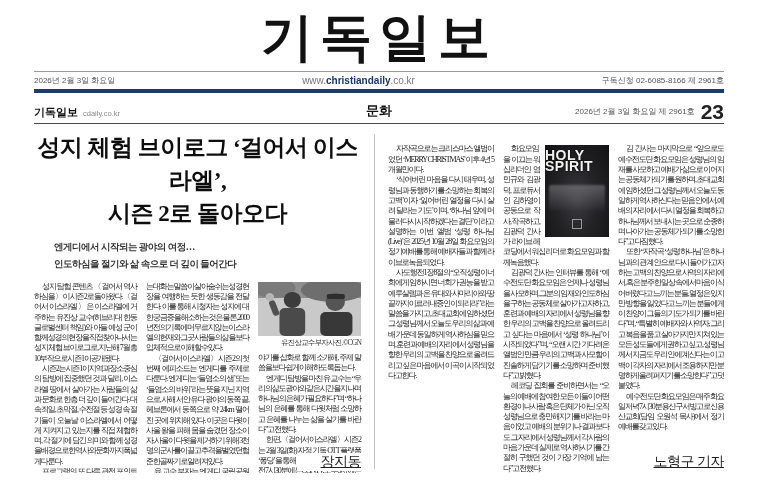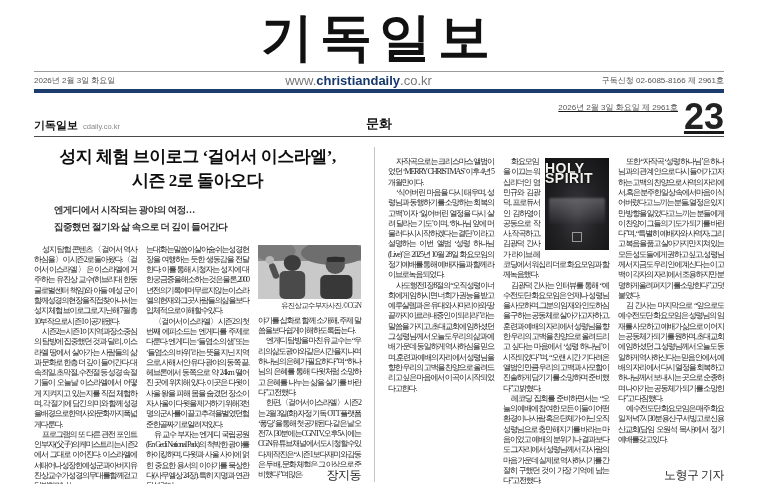--- a/index.html
+++ b/index.html
@@ -17,47 +17,47 @@
     font-family:"Liberation Sans","DejaVu Sans",sans-serif;
     font-weight:900; font-size:52px; letter-spacing:7px; color:#111;
     line-height:1.22;
   }
   .mast-rule { border-top:1px solid #9a9a9a; margin-top:2px; }
   .mast-info {
     display:flex; align-items:center; justify-content:space-between;
     height:17px; font-family:"Liberation Sans","DejaVu Sans",sans-serif;
     font-size:8px; color:#555;
   }
-  .mast-site { font-size:13px; color:#777; }
+  .mast-site { font-size:10px; color:#777; }
   .mast-site b { color:#16386b; font-weight:700; }
   .navy-bar { height:4px; background:#1d3c6e; }
 
   
   .page-header {
     margin-top:9px; display:flex; align-items:flex-end;
     border-bottom:1.5px solid #4a4a4a; padding-bottom:3px;
   }
   .ph-left { display:flex; align-items:baseline; gap:5px; width:240px; }
   .ph-brand { font-family:"Liberation Sans","DejaVu Sans",sans-serif; font-weight:900; font-size:11px; color:#111; }
   .ph-url { font-family:"Liberation Sans","DejaVu Sans",sans-serif; font-size:7.5px; color:#888; }
   .ph-center { flex:1; text-align:center; font-weight:700; font-size:13px; color:#111; }
-  .ph-right { width:240px; display:flex; justify-content:flex-end; gap:6px;text-decoration:underline; }
+  .ph-right { width:240px; display:flex; align-items:flex-end; justify-content:flex-end; gap:6px; }
   .ph-edition { font-family:"Liberation Sans","DejaVu Sans",sans-serif; font-size:8px; color:#555; padding-bottom:3px; }
-  .ph-page { font-family:"Liberation Sans","DejaVu Sans",sans-serif; font-weight:600; font-size:36px; line-height:0.85; color:#222; }
+  .ph-page { font-family:"Liberation Sans","DejaVu Sans",sans-serif; font-weight:600; font-size:21px; line-height:0.85; color:#222; }
 
   
   .articles { margin-top:8px; display:flex; height:341px; overflow:hidden; }
   article { position:relative; }
   .article-left { width:327px; flex:none; }
   .vdivider { width:1px; background:#c4c4c4; margin:2px 13px 4px 13px; flex:none; }
   .article-right { flex:1; min-width:0; }
 
   .headline {
     text-align:center; font-weight:700; color:#0d0d0d;
-    font-size:17px; line-height:1.42; letter-spacing:-0.5px;
+    font-size:23px; line-height:1.42; letter-spacing:-0.5px;
   }
   .subtitle {
     margin:9px 0 0 20px; font-size:9.5px; font-weight:700;
     color:#333; line-height:1.75; letter-spacing:-0.5px;
   }
   .body-cols { display:flex; gap:9px; margin-top:9px; }
   .article-right .body-cols { margin-top:12px; }
   .col {
     flex:1; min-width:0; text-align:justify; color:#222;
     font-size:8px; line-height:10.3px; letter-spacing:-1.1px; word-spacing:-1px;
@@ -88,21 +88,21 @@
     background:linear-gradient(180deg, rgba(160,160,165,0.45), rgba(60,60,65,0.2));
     filter:blur(1px); border-radius:2px;
   }
   .album-mark {
     position:absolute; bottom:8px; left:50%; margin-left:-5px;
     width:10px; height:10px; border:1px solid #9a9a95;
   }
 
   .byline {
     position:absolute; right:0; bottom:2px; background:#fff;
-    font-size:12px; letter-spacing:-0.5px; color:#222; padding-left:24px;
+    font-size:14px; letter-spacing:-0.5px; color:#222; padding-left:24px;text-decoration:underline;
   }
 </style>
 </head>
 <body>
 
 <div class="page">
 
   <header class="masthead">
     <div class="mast-logo">기독일보</div>
     <div class="mast-rule"></div>
@@ -128,21 +128,21 @@
 
   <main class="articles">
 
     <article class="article-left">
       <h1 class="headline">
         <span>성지 체험 브이로그 ‘걸어서 이스라엘’,</span><br>
         <span>시즌 2로 돌아오다</span>
       </h1>
       <div class="subtitle">
         <span>엔게디에서 시작되는 광야의 여정…</span><br>
-        <span>집중했던 절기와 삶 속으로 더 깊이 들어간다</span>
+        <span>인도하심을 절기와 삶 속으로 더 깊이 들어간다</span>
       </div>
       <div class="body-cols">
         <div class="col">
           <p>성지 탐험 콘텐츠 〈걸어서 역사하심을〉이 시즌 2로 돌아왔다. 〈걸어서 이스라엘〉은 이스라엘에 거주하는 유진상 교수(히브리대 한동 글로벌센터 책임)와 아들 예성 군이 함께 성경의 현장을 직접 찾아 나서는 성지 체험 브이로그로, 지난해 7월 총 10부작으로 시즌 1이 공개됐다.</p>
           <p>시즌 2는 시즌 1이 지역과 장소 중심의 탐방에 집중했던 것과 달리, 이스라엘 땅에서 살아가는 사람들의 삶과 문화로 한층 더 깊이 들어간다. 대속죄일, 초막절, 수전절 등 성경 속 절기들이 오늘날 이스라엘에서 어떻게 지켜지고 있는지를 직접 체험하며, 각 절기에 담긴 의미와 함께 성경을 배경으로 한 역사와 문화까지 폭넓게 다룬다.</p>
           <p>프로그램의 또 다른 관전 포인트인 부자(父子)의 케미스트리는 시즌 2에서 그대로 이어진다. 이스라엘에서 태어나 성장한 예성 군과 아버지 유진상 교수가 성경의 무대를 함께 걷고 탐방하며 나누</p>
         </div>
         <div class="col">
           <p class="cont">는 대화는 말씀이 살아 숨 쉬는 성경 현장을 여행하는 듯한 생동감을 전달한다. 이를 통해 시청자는 성지에 대한 궁금증을 해소하는 것은 물론, 2000년 전의 기록에 머무르지 않는 이스라엘의 현재와 그곳 사람들의 삶을 보다 입체적으로 이해할 수 있다.</p>
           <p>〈걸어서 이스라엘〉 시즌 2의 첫 번째 에피소드는 엔게디를 주제로 다룬다. 엔게디는 ‘들염소의 샘’ 또는 ‘들염소의 바위’라는 뜻을 지닌 지역으로, 사해 서안 유다 광야의 동쪽 끝, 헤브론에서 동쪽으로 약 24km 떨어진 곳에 위치해 있다. 이곳은 다윗이 사울 왕을 피해 몸을 숨겼던 장소이자, 사울이 다윗을 제거하기 위해 3천 명의 군사를 이끌고 추격을 벌였던 험준한 골짜기로 알려져 있다.</p>
@@ -188,22 +188,22 @@
           <div class="album">
             <div class="album-title">HOLY SPIRIT</div>
             <div class="album-crowd"></div>
             <div class="album-mark"></div>
           </div>
           <p>화요모임을 이끄는 워십리더인 염민규와 김광덕, 프로듀서인 김하영이 공동으로 작사, 작곡하고, 김광덕 간사가 라이브 레코딩에서 워십리더로 화요모임과 함께 녹음했다.</p>
           <p>김광덕 간사는 인터뷰를 통해 “예수전도단 화요모임은 언제나 성령님을 사모하며, 그분의 임재와 인도하심을 구하는 공동체로 살아가고자 하고, 훈련과 예배의 자리에서 성령님을 향한 우리의 고백을 찬양으로 올려드리고 싶다는 마음에서 ‘성령 하나님’이 시작되었다”며, “오랜 시간 기다려온 앨범인 만큼 우리의 고백과 사모함이 진솔하게 담기기를 소망하며 준비했다”고 밝혔다.</p>
           <p>레코딩 집회를 준비하면서는 “오늘의 예배에 참여한 모든 이들이 어떤 환경이나 사람 혹은 단체가 아닌 오직 성령님으로 충만해지기를 바라는 마음이었고 예배의 분위기나 결과보다도 그 자리에서 성령님께서 각 사람의 마음 가운데 실제로 역사하시기를 간절히 구했던 것이 가장 기억에 남는다”고 전했다.</p>
         </div>
         <div class="col">
+          <p>김 간사는 마지막으로 “앞으로도 예수전도단 화요모임은 성령님의 임재를 사모하고 예배가 삶으로 이어지는 공동체가 되기를 원하며, 초대교회에 임하셨던 그 성령님께서 오늘도 동일하게 역사하신다는 믿음 안에서, 예배의 자리에서 다시 열정을 회복하고 하나님께서 보내시는 곳으로 순종하며 나아가는 공동체가 되기를 소망한다”고 다짐했다.</p>
           <p>또한 “자작곡 ‘성령 하나님’은 하나님과의 관계 안으로 다시 들어가고자 하는 고백의 찬양으로 사역의 자리에서, 혹은 분주한 일상 속에서 마음이 식어버렸다고 느끼는 분들, 열정은 있지만 방향을 잃었다고 느끼는 분들에게 이 찬양이 그들의 기도가 되기를 바란다”며, “특별히 예배자와 사역자, 그리고 복음을 품고 살아가지만 지쳐 있는 모든 성도들에게 권하고 싶고, 성령님께서 지금도 우리 안에 계신다는 이 고백이 각자의 자리에서 조용하지만 분명하게 울려 퍼지기를 소망한다”고 덧붙였다.</p>
-          <p>김 간사는 마지막으로 “앞으로도 예수전도단 화요모임은 성령님의 임재를 사모하고 예배가 삶으로 이어지는 공동체가 되기를 원하며, 초대교회에 임하셨던 그 성령님께서 오늘도 동일하게 역사하신다는 믿음 안에서, 예배의 자리에서 다시 열정을 회복하고 하나님께서 보내시는 곳으로 순종하며 나아가는 공동체가 되기를 소망한다”고 다짐했다.</p>
           <p>예수전도단 화요모임은 매주 화요일 저녁 7시 30분 용산구 서빙고로 신용산교회(담임 오원석 목사)에서 정기예배를 갖고 있다.</p>
         </div>
       </div>
       <div class="byline">노형구 기자</div>
     </article>
 
   </main>
 </div>
 
 </body></html>

